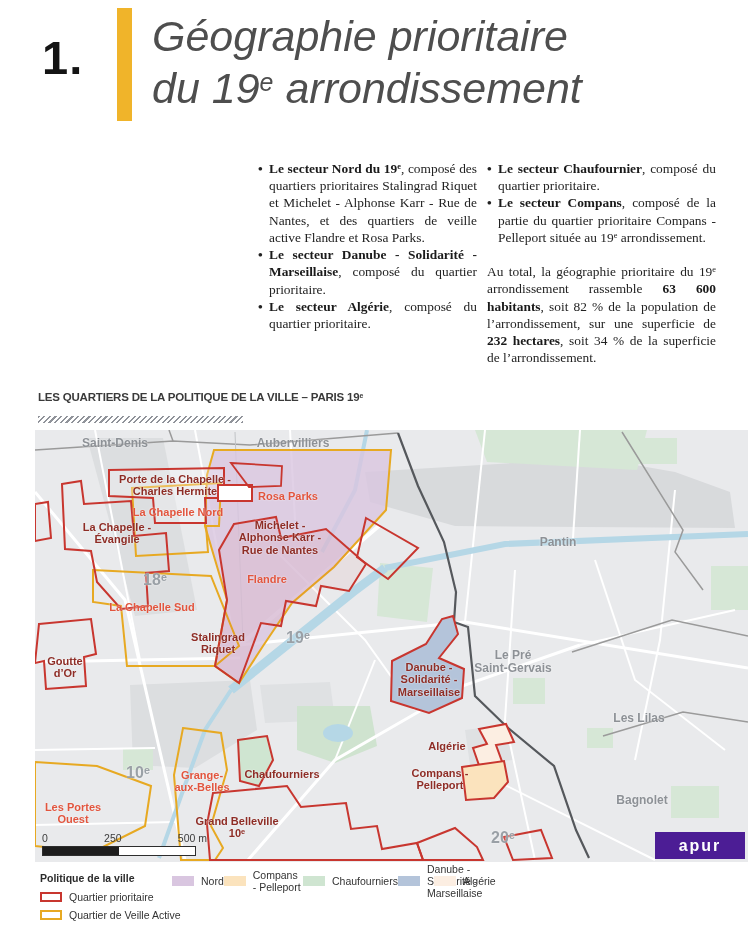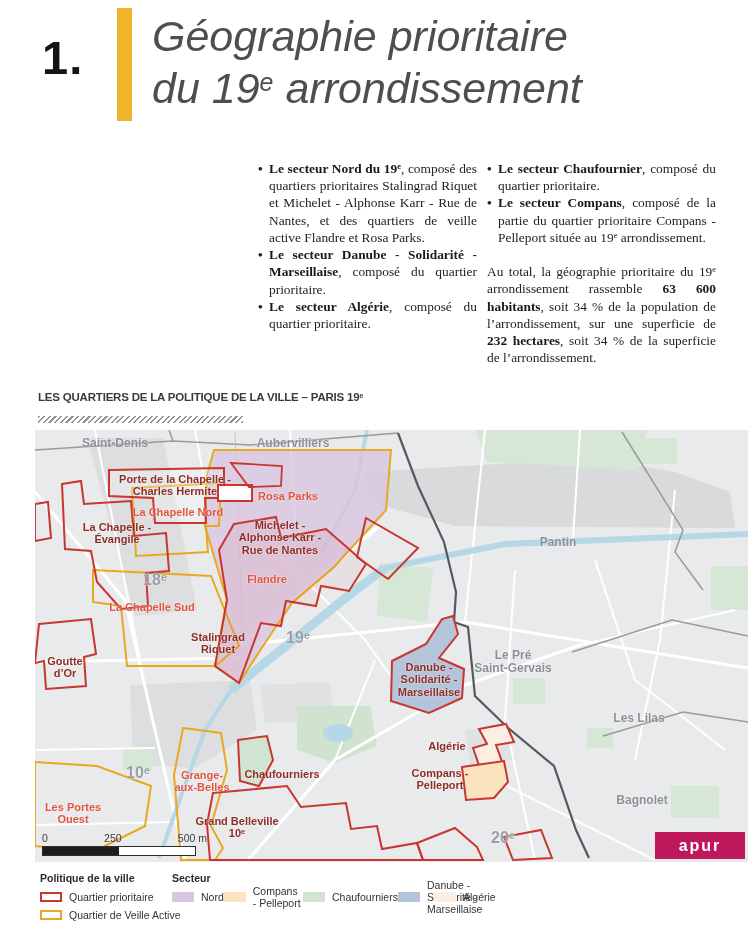--- a/index.html
+++ b/index.html
@@ -36,21 +36,21 @@
   .maplabel.arr{color:var(--arr);font-size:16px;}
   .maplabel.qp{color:var(--label_dark);font-size:11px;}
   .maplabel.qva{color:var(--label_orange);font-size:11px;}
   
   .scalebar{position:absolute;left:7px;top:402px;width:165px;}
   .ticks{display:flex;justify-content:space-between;font-size:10.5px;color:#3c3c3c;margin-bottom:2px;}
   .bar{display:flex;width:152px;height:8px;border:1px solid #2d2d2d;}
   .bar .seg1{width:50%;background:#1d1d1d;}
   .bar .seg2{width:50%;background:#fff;}
   
-  .apur{position:absolute;left:620px;top:402px;width:90px;height:27px;background:#be185d;
+  .apur{position:absolute;left:620px;top:402px;width:90px;height:27px;background:#4c1d95;
         color:#fff;display:flex;align-items:center;justify-content:center;
         font-size:16px;font-weight:bold;letter-spacing:2px;}
   
   .legend{position:absolute;left:0;top:872px;width:750px;font-size:10.5px;color:#333;}
   .lg-heading{font-weight:bold;color:#2b2b2b;margin-bottom:4px;}
   .lg-politique{position:absolute;left:40px;top:0;}
   .lg-secteur{position:absolute;left:172px;top:0;}
   .lg-cols{display:flex;}
   .lg-col{display:flex;flex-direction:row;}
   .lg-col:nth-child(1){width:131px;}
@@ -72,21 +72,21 @@
   </div>
 
   <div class="col col-1">
       <div class="para bullet"><span class="bdot">•</span><span class="b">Le secteur Nord du 19</span><span class="b sup">e</span><span>, composé des quartiers prioritaires Stalingrad Riquet et Michelet - Alphonse Karr - Rue de Nantes, et des quartiers de veille active Flandre et Rosa Parks.</span></div>
       <div class="para bullet"><span class="bdot">•</span><span class="b">Le secteur Danube - Solidarité - Marseillaise</span><span>, composé du quartier prioritaire.</span></div>
       <div class="para bullet"><span class="bdot">•</span><span class="b">Le secteur Algérie</span><span>, composé du quartier prioritaire.</span></div>
     </div>
   <div class="col col-2">
       <div class="para bullet"><span class="bdot">•</span><span class="b">Le secteur Chaufournier</span><span>, composé du quartier prioritaire.</span></div>
       <div class="para bullet"><span class="bdot">•</span><span class="b">Le secteur Compans</span><span>, composé de la partie du quartier prioritaire Compans - Pelleport située au 19</span><span class="sup">e</span><span> arrondissement.</span></div>
-      <div class="para gap"><span>Au total, la géographie prioritaire du 19</span><span class="sup">e</span><span> arrondissement rassemble </span><span class="b">63 600 habitants</span><span>, soit 34 % de la population de l’arrondissement, sur une superficie de </span><span class="b">232 hectares</span><span>, soit 34 % de la superficie de l’arrondissement.</span></div>
+      <div class="para gap"><span>Au total, la géographie prioritaire du 19</span><span class="sup">e</span><span> arrondissement rassemble </span><span class="b">63 600 habitants</span><span>, soit 82 % de la population de l’arrondissement, sur une superficie de </span><span class="b">232 hectares</span><span>, soit 34 % de la superficie de l’arrondissement.</span></div>
     </div>
 
   <div class="map-heading"><span>LES QUARTIERS DE LA POLITIQUE DE LA VILLE – PARIS 19</span><span class="sup">e</span></div>
   <div class="hatch"></div>
 
   <div class="map-figure">
     <svg width="713" height="432" viewBox="0 0 713 432">
 
       <rect x="0" y="0" width="713" height="432" fill="#e9eaec"></rect>
 
@@ -296,21 +296,20 @@
             <span class="sw outline" style="border-color: rgb(200, 54, 47);"></span>
             <span class="lg-label">Quartier prioritaire</span>
           </div>
           <div class="lg-row">
             <span class="sw outline" style="border-color: rgb(231, 169, 34);"></span>
             <span class="lg-label">Quartier de Veille Active</span>
           </div>
         </div>
     </div>
     <div class="lg-secteur">
-      <div class="lg-heading">Secteur</div>
       <div class="lg-cols">
           <div class="lg-col">
             <div class="lg-row">
               <span class="sw fill" style="background: rgb(217, 198, 224);"></span>
               <span class="lg-label">Nord</span>
             </div>
             <div class="lg-row">
               <span class="sw fill" style="background: rgb(251, 227, 189);"></span>
               <span class="lg-label">Compans - Pelleport</span>
             </div>

